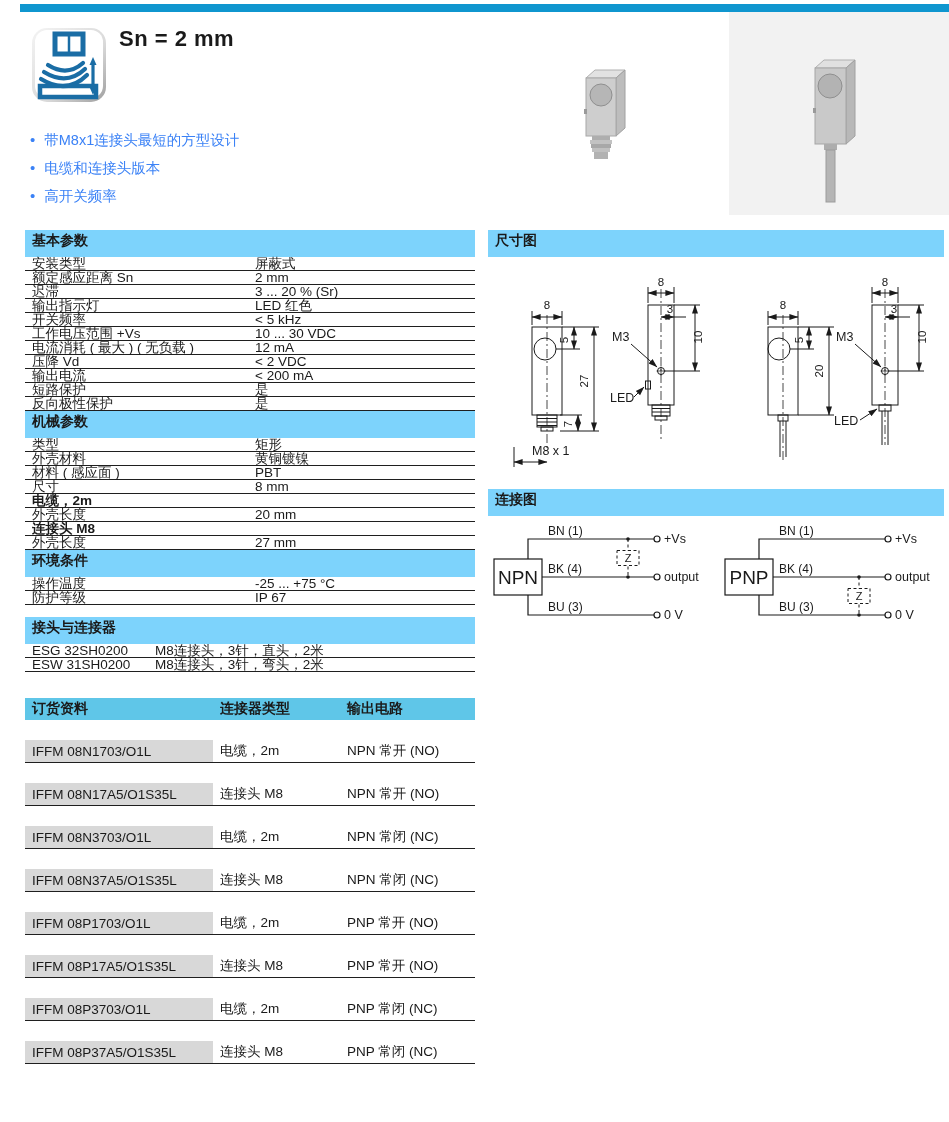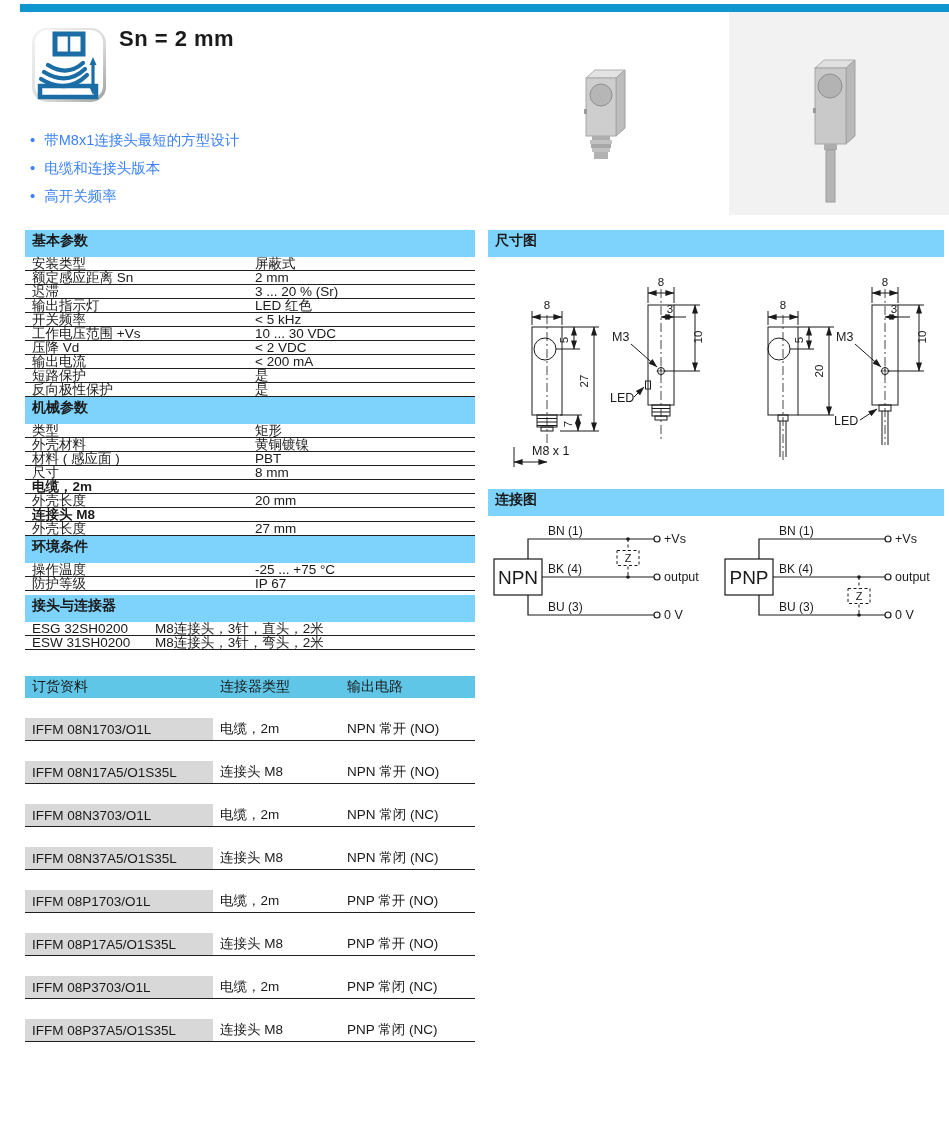--- a/index.html
+++ b/index.html
@@ -29,23 +29,23 @@
   .sec-header {
     background:#7dd3fc; font-weight:bold; font-size:14px;
     height:27px; line-height:20px; padding-left:7px;
   }
   .spec-row { display:flex; align-items:center; height:14px; border-bottom:1px solid #1f1f1f; font-size:13.5px; }
   .spec-row .lab { width:230px; padding-left:7px; }
   .spec-row .val { flex:1; }
   .spec-row.sub { font-weight:bold; }
   .conn-row .lab { width:130px; }
 
-  .connectors-block { margin-top:4px; }
+  .connectors-block { margin-top:12px; }
   .order-block { margin-top:26px; }
-  .order-header { display:flex; align-items:center; background:#5fc6e8; height:22px; font-weight:normal; font-size:14px; }
+  .order-header { display:flex; align-items:center; background:#5fc6e8; height:22px; font-weight:bold; font-size:14px; }
   .order-row { display:flex; align-items:stretch; height:23px; border-bottom:1px solid #1f1f1f; font-size:13.5px;margin-top:20px; }
   .oc1 { width:188px; padding-left:7px; display:flex; align-items:center; }
   .oc2 { width:127px; padding-left:7px; display:flex; align-items:center; }
   .oc3 { flex:1;      padding-left:7px; display:flex; align-items:center; }
   .order-row .oc1 { background:#d8d8d8; }
 
   .dims-svg { display:block; margin-top:14px; margin-bottom:6px; }
   .wiring-row { display:flex; gap:6px; margin-top:10px; }
 
   svg text { fill:#1a1a1a; }
@@ -139,20 +139,24 @@
         <span class="lab">输出指示灯</span>
         <span class="val">LED 红色</span>
       </div>
       <div class="spec-row">
         <span class="lab">开关频率</span>
         <span class="val">&lt; 5 kHz</span>
       </div>
       <div class="spec-row">
         <span class="lab">工作电压范围 +Vs</span>
         <span class="val">10 ... 30 VDC</span>
+      </div>
+      <div class="spec-row">
+        <span class="lab">电流消耗 ( 最大 ) ( 无负载 )</span>
+        <span class="val">12 mA</span>
       </div>
       <div class="spec-row">
         <span class="lab">压降 Vd</span>
         <span class="val">&lt; 2 VDC</span>
       </div>
       <div class="spec-row">
         <span class="lab">输出电流</span>
         <span class="val">&lt; 200 mA</span>
       </div>
       <div class="spec-row">

